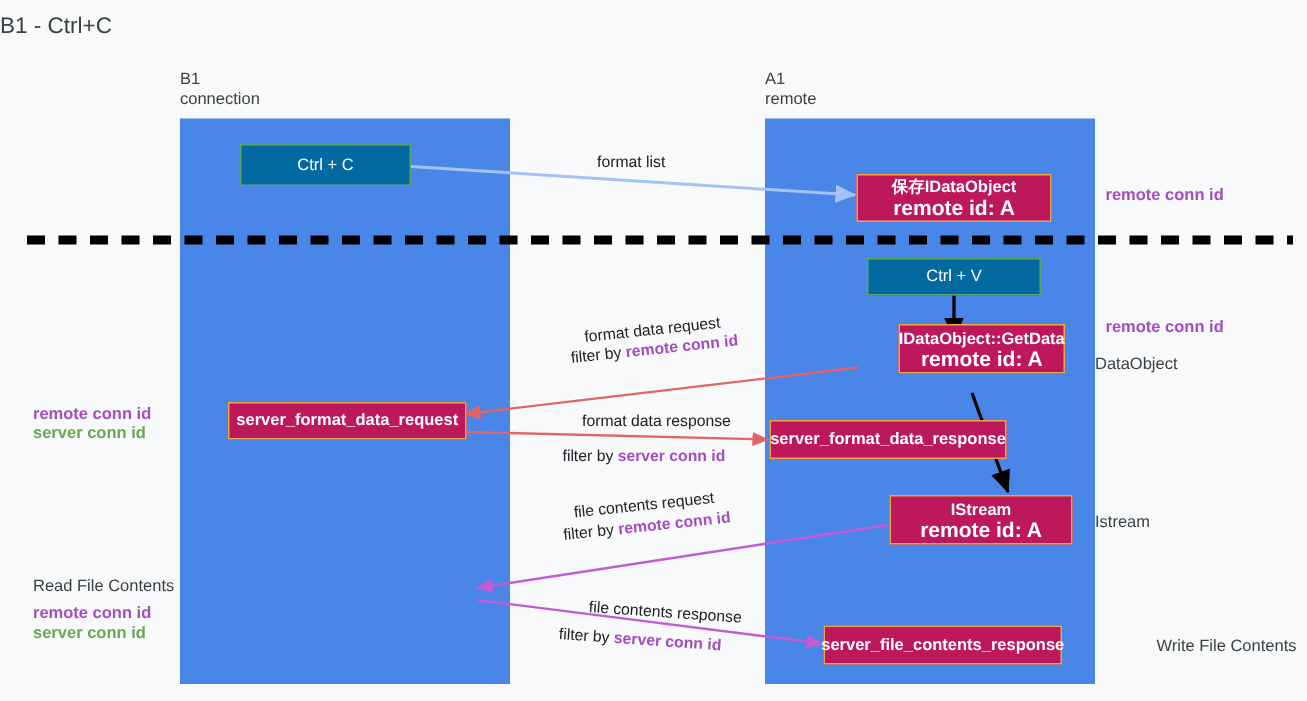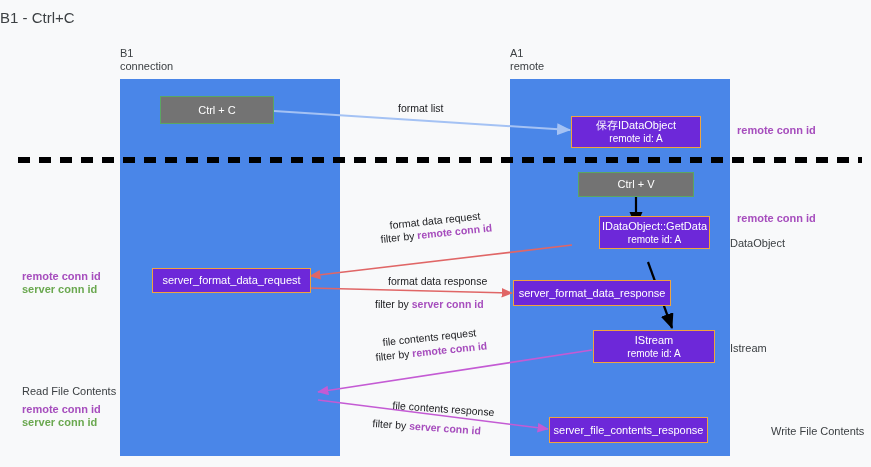--- a/index.html
+++ b/index.html
@@ -36,23 +36,23 @@
     display:flex;
     flex-direction:column;
     align-items:center;
     justify-content:center;
     color:#ffffff;
     font-size:11px;
     line-height:13px;
     text-align:center;
     padding:2px 4px;
   }
-  .node.green{background:#737373;border:1px solid #5aa663;}
-  .node.orange{background:#6d28d9;border:1px solid #f0a43e;}
-  .node .l2{font-size:10px;text-align:center;}
+  .node.green{background:#0369a1;border:1px solid #5aa663;}
+  .node.orange{background:#be185d;border:1px solid #f0a43e;font-weight:bold;}
+  .node .l2{font-size:14px;text-align:center;}
   .side-label{
     position:absolute;
     font-size:11px;
     line-height:14px;
     color:#3c4043;
     white-space:nowrap;
   }
   .conn-purple{color:#a64dbd;font-weight:bold;}
   .conn-green{color:#6aa84f;font-weight:bold;}
   .side-label.bold{font-weight:bold;}

